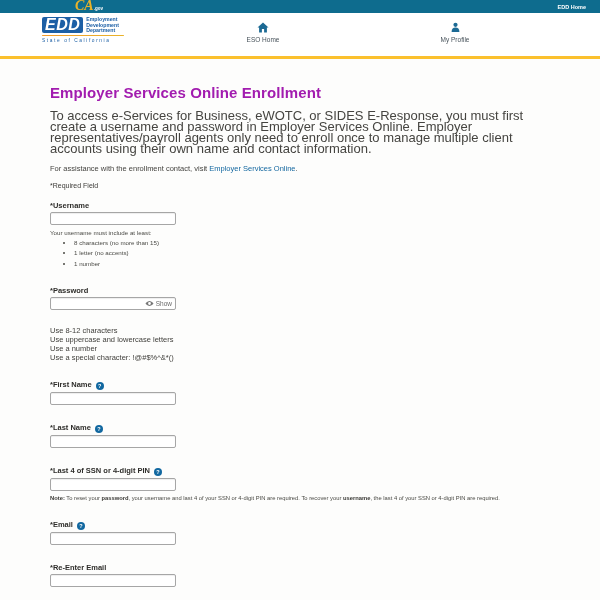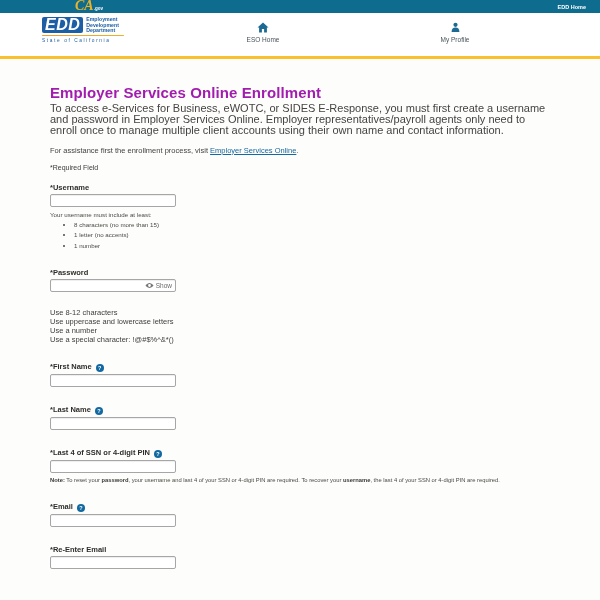--- a/index.html
+++ b/index.html
@@ -72,23 +72,23 @@
   .nav-label { margin-top: 3px; font-size: 6.5px; color: #47525A; }
   
   .gold-rule { height: 2.5px; background: #FBC02D; }
   
   .content { background: #fdfdfc; padding: 0 50px; min-height: 545px; }
   h1 {
     padding-top: 25px;
     font-size: 15px; font-weight: bold; color: #a21caf;
     letter-spacing: 0.1px;
   }
-  .intro { margin-top: 2px; font-size: 11px; line-height: 11px; max-width: 505px; }
+  .intro { margin-top: 9px; font-size: 13px; line-height: 11px; max-width: 505px; }
   .assist { margin-top: 10px; font-size: 7.5px; }
-  .assist a { color: #1568A0; text-decoration: underline; cursor: pointer; }
+  .assist a { color: #1568A0; cursor: pointer; }
   .required { margin-top: 9px; font-size: 7px; color: #3c3b37; }
   
   .group { margin-top: 18px; }
   .group-username { margin-top: 12px; }
   .group-password { margin-top: 19px; }
   .group-reenter-pw { margin-top: 16px; }
   .field-label {
     display: block;
     font-size: 7.5px; font-weight: bold; color: #2E2D2A;
     line-height: 9px;
@@ -185,21 +185,21 @@
 </div>
 
 <div class="gold-rule"></div>
 
 <div class="content">
 
   <h1>Employer Services Online Enrollment</h1>
 
   <p class="intro">To access e-Services for Business, eWOTC, or SIDES E-Response, you must first create a username and password in Employer Services Online. Employer representatives/payroll agents only need to enroll once to manage multiple client accounts using their own name and contact information.</p>
 
-  <p class="assist"><span>For assistance first the enrollment process, visit </span><a>Employer Services Online</a><span>.</span></p>
+  <p class="assist"><span>For assistance with the enrollment contact, visit </span><a>Employer Services Online</a><span>.</span></p>
 
   <p class="required">*Required Field</p>
 
   <div class="group group-username">
     <label class="field-label">*Username</label>
     <input class="field" type="text" style="">
     <div class="hint-small">Your username must include at least:</div>
     <ul class="bullets">
       <li>8 characters (no more than 15)</li>
       <li>1 letter (no accents)</li>

